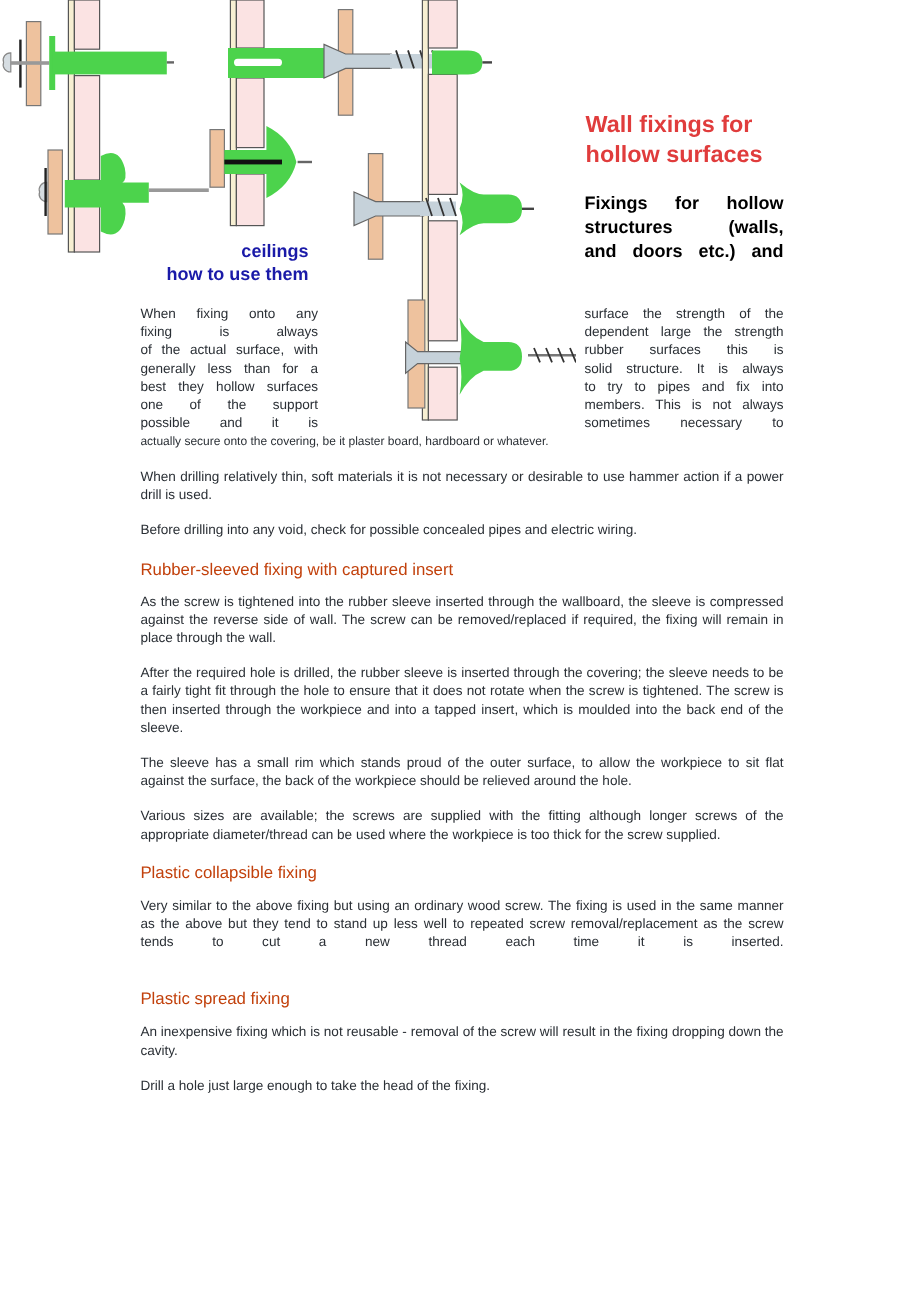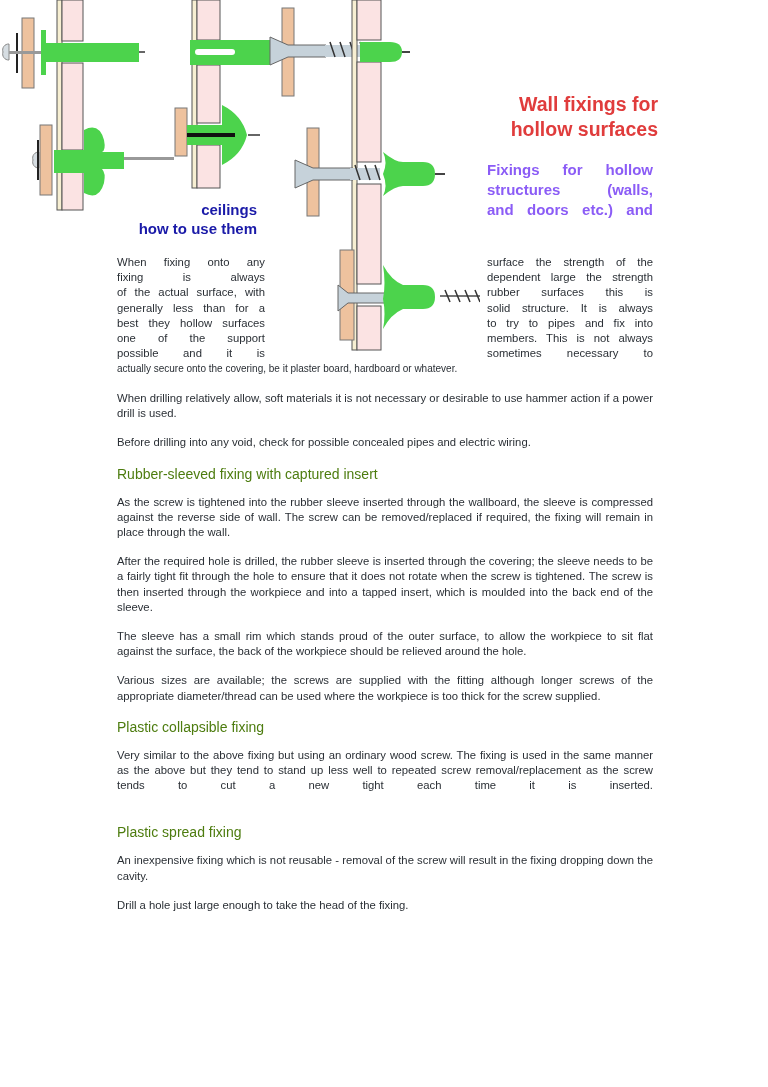--- a/index.html
+++ b/index.html
@@ -1,34 +1,34 @@
 <!DOCTYPE html>
 <html><head>
 <meta charset="utf-8">
 <style>
   html, body { margin: 0; padding: 0; background: #ffffff; }
   body { width: 768px; height: 1087px; position: relative; overflow: hidden;
          font-family: "Liberation Sans", sans-serif; color: #2a2f35; }
   .illus { position: absolute; left: 0; top: 0; width: 480px; height: 360px; }
   .title { position: absolute; left: 488px; top: 92px; width: 170px;
-           color: #e03c3c; font-weight: bold; font-size: 19.5px; line-height: 25px; text-align: right; }
+           color: #e03c3c; font-weight: bold; font-size: 19.5px; line-height: 25px; text-align: left; }
   .subtitle { position: absolute; left: 487px; top: 160px; width: 166px;
-              color: #8b5cf6; font-weight: bold; font-size: 15px; line-height: 20px; text-align: justify;
+              color: #000000; font-weight: bold; font-size: 15px; line-height: 20px; text-align: justify;
               text-align-last: justify; }
   .subtitle-left { position: absolute; left: 117px; top: 200px; width: 140px;
               color: #1a1aa8; font-weight: bold; font-size: 15px; line-height: 19px; text-align: right; }
   .subtitle-left .l1 { display:block; padding-left: 72px; }
   .col { position: absolute; font-size: 11.3px; line-height: 15.2px; text-align: justify; text-align-last: justify; }
   .col-left { left: 117px; top: 255px; width: 148px; }
   .col-right { left: 487px; top: 255px; width: 166px; }
   .col span { display: block; }
   .fullline { position: absolute; left: 117px; top: 361px; font-size: 10px; line-height: 15px; }
   .body { position: absolute; left: 117px; top: 391px; width: 536px; font-size: 11.3px; line-height: 15.2px; }
   .body p { margin: 0 0 14px 0; text-align: justify; }
-  .body h2 { margin: 0 0 12px 0; font-size: 14px; font-weight: normal; color: #4d7c0f; line-height: 18px; }
+  .body h2 { margin: 0 0 12px 0; font-size: 14px; font-weight: normal; color: #c2410c; line-height: 18px; }
   .gap { height: 16px; }
 </style>
 </head>
 <body>
 
 <svg class="illus" viewBox="0 0 480 360" xmlns="http://www.w3.org/2000/svg">
 
   <g stroke="#555" stroke-width="1">
     <rect x="57" y="0" width="5" height="210" fill="#f7efd2"></rect>
     <rect x="62" y="0" width="21" height="41" fill="#fbe3e3"></rect>
@@ -140,29 +140,29 @@
   <span>rubber surfaces this is</span>
   <span>solid structure. It is always</span>
   <span>to try to pipes and fix into</span>
   <span>members. This is not always</span>
   <span>sometimes necessary to</span>
 </div>
 
 <div class="fullline">actually secure onto the covering, be it plaster board, hardboard or whatever.</div>
 
 <div class="body">
-  <p>When drilling relatively allow, soft materials it is not necessary or desirable to use hammer action if a power drill is used.</p>
+  <p>When drilling relatively thin, soft materials it is not necessary or desirable to use hammer action if a power drill is used.</p>
   <p>Before drilling into any void, check for possible concealed pipes and electric wiring.</p>
 
   <h2>Rubber-sleeved fixing with captured insert</h2>
   <p>As the screw is tightened into the rubber sleeve inserted through the wallboard, the sleeve is compressed against the reverse side of wall. The screw can be removed/replaced if required, the fixing will remain in place through the wall.</p>
   <p>After the required hole is drilled, the rubber sleeve is inserted through the covering; the sleeve needs to be a fairly tight fit through the hole to ensure that it does not rotate when the screw is tightened. The screw is then inserted through the workpiece and into a tapped insert, which is moulded into the back end of the sleeve.</p>
   <p>The sleeve has a small rim which stands proud of the outer surface, to allow the workpiece to sit flat against the surface, the back of the workpiece should be relieved around the hole.</p>
   <p>Various sizes are available; the screws are supplied with the fitting although longer screws of the appropriate diameter/thread can be used where the workpiece is too thick for the screw supplied.</p>
 
   <h2>Plastic collapsible fixing</h2>
-  <p style="text-align-last: justify;">Very similar to the above fixing but using an ordinary wood screw. The fixing is used in the same manner as the above but they tend to stand up less well to repeated screw removal/replacement as the screw tends to cut a new tight each time it is inserted.</p>
+  <p style="text-align-last: justify;">Very similar to the above fixing but using an ordinary wood screw. The fixing is used in the same manner as the above but they tend to stand up less well to repeated screw removal/replacement as the screw tends to cut a new thread each time it is inserted.</p>
   <div class="gap"></div>
 
   <h2>Plastic spread fixing</h2>
   <p>An inexpensive fixing which is not reusable - removal of the screw will result in the fixing dropping down the cavity.</p>
   <p>Drill a hole just large enough to take the head of the fixing.</p>
 </div>
 
 </body></html>

